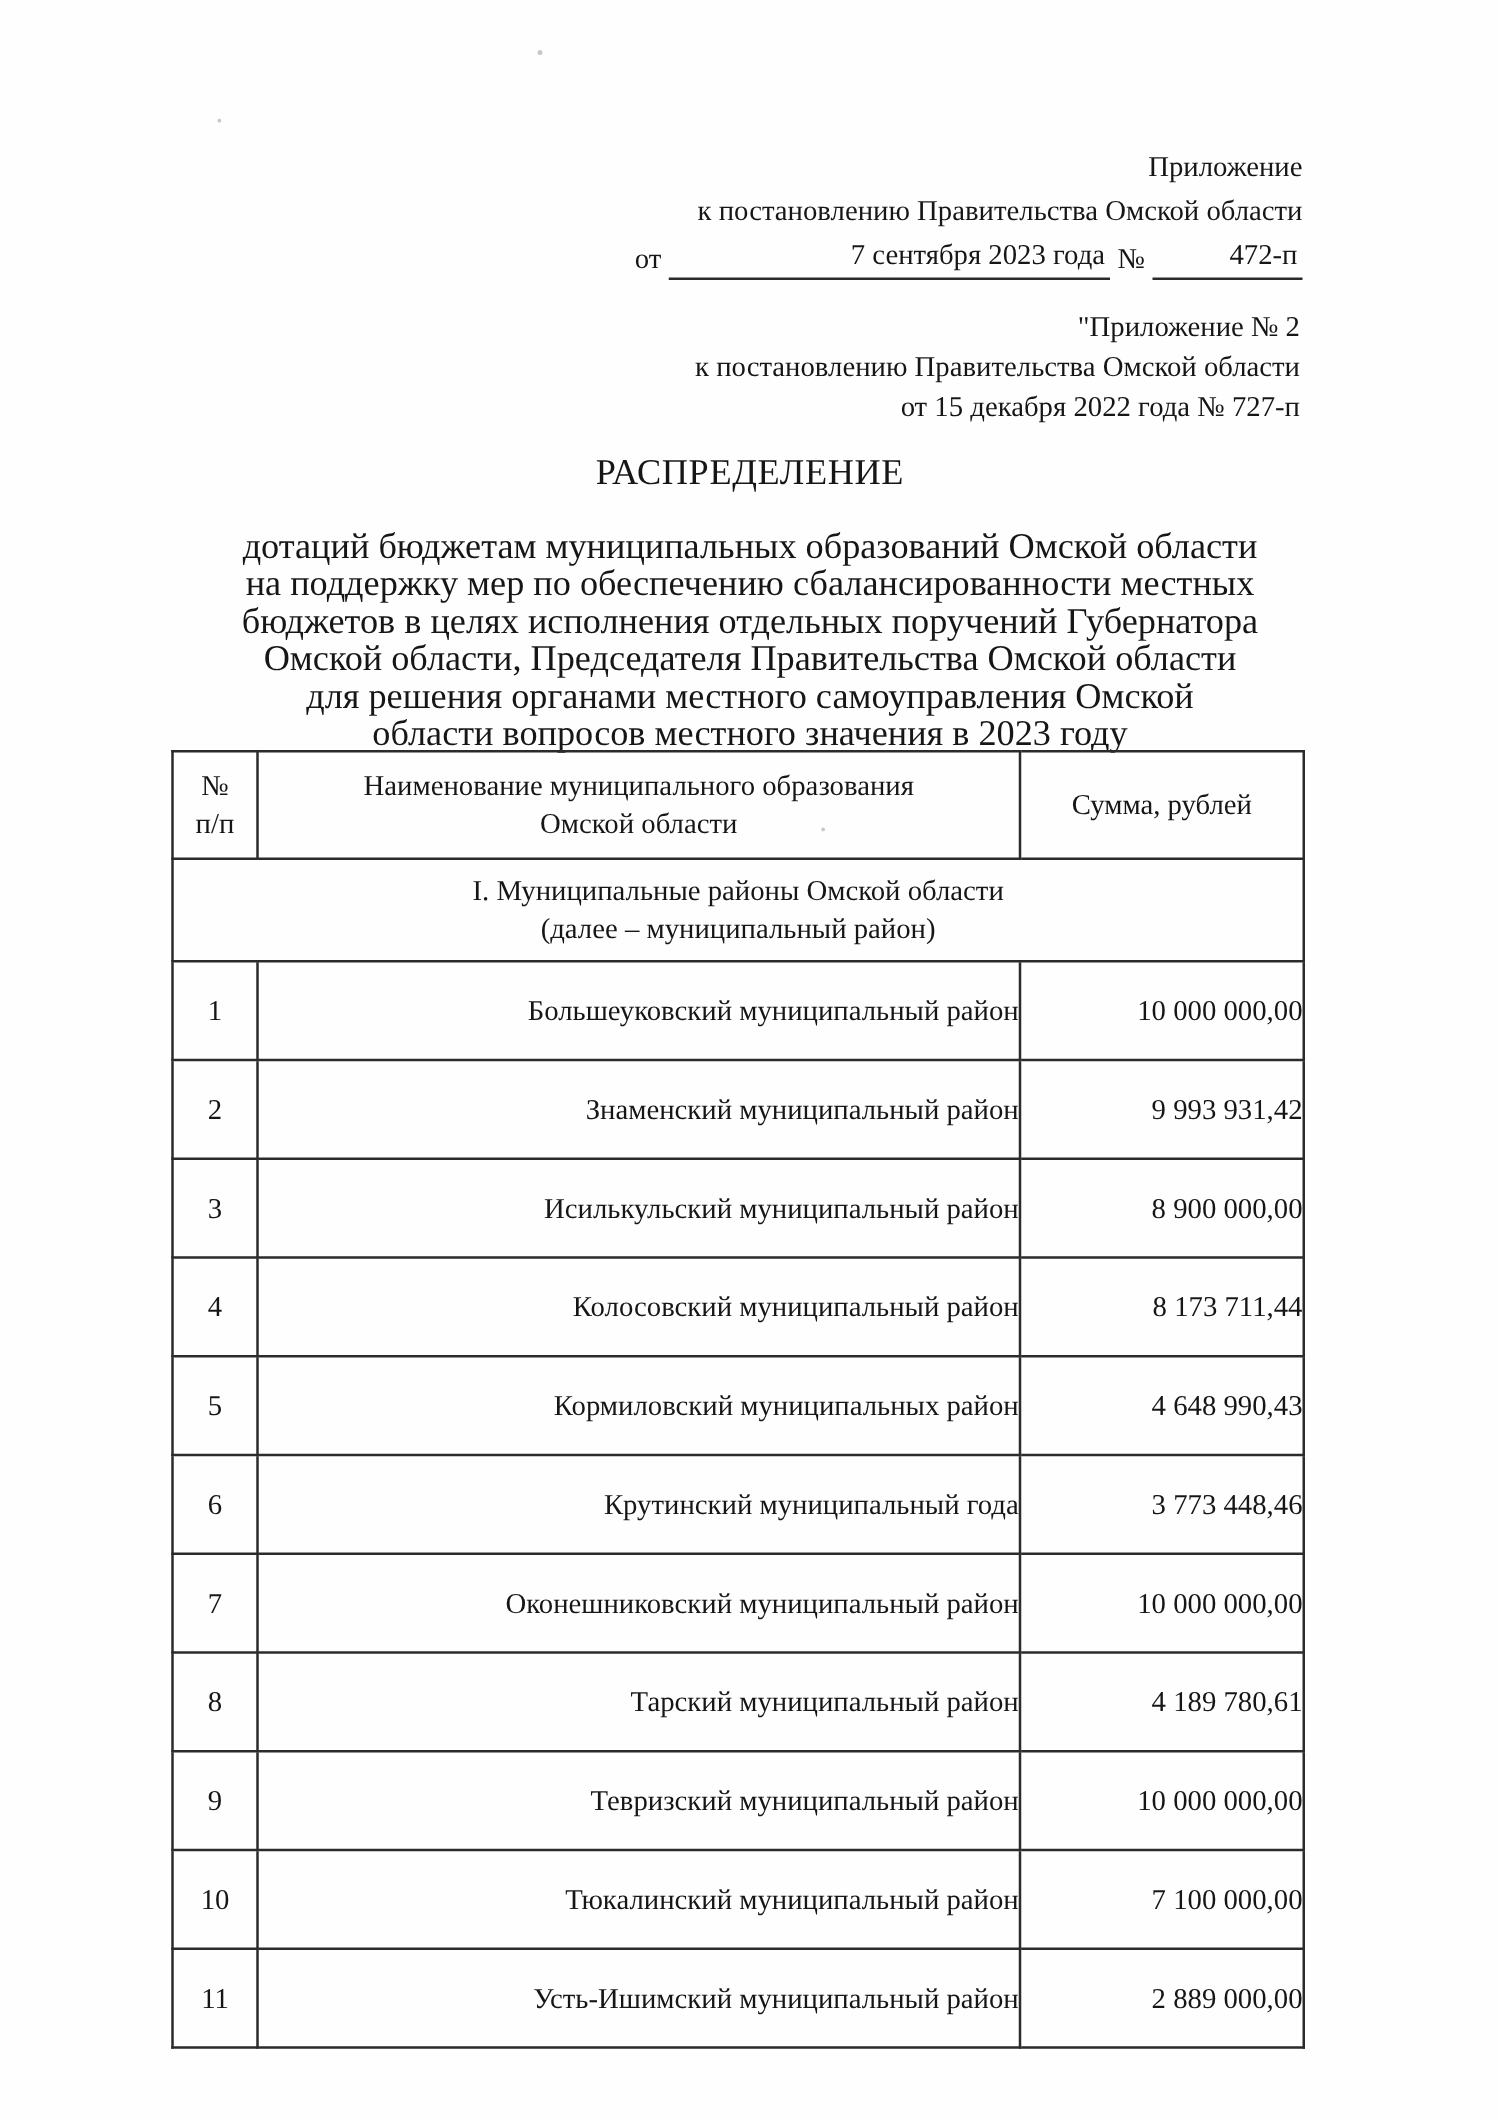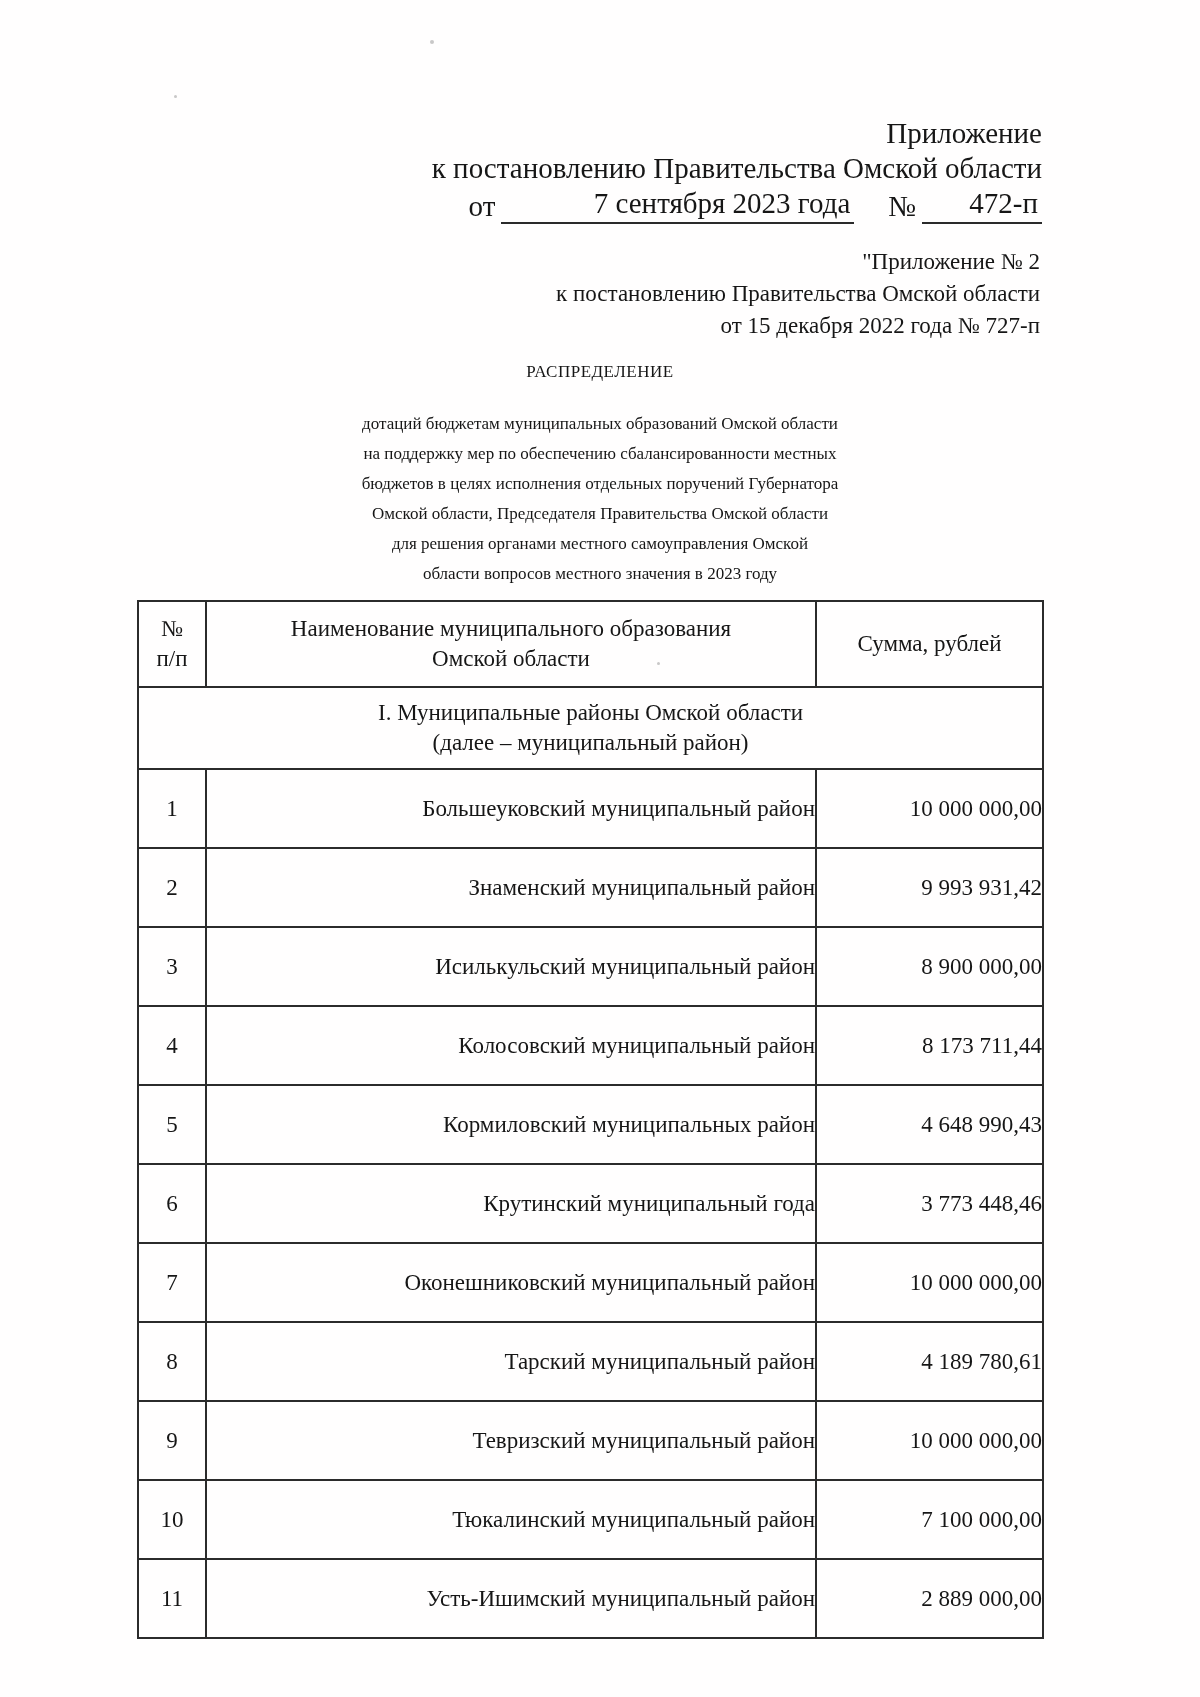--- a/index.html
+++ b/index.html
@@ -9,42 +9,42 @@
     background:#fffefe;
     font-family:"Liberation Serif","DejaVu Serif",serif;
     color:#161616;
     overflow:hidden;
   }
   .prelines { white-space:pre-line; }
 
   
   .annex {
     position:absolute; top:116px; right:158px;
-    text-align:right; font-size:29px; line-height:35px;
+    text-align:right; font-size:23px; line-height:35px;
   }
   .formline { white-space:nowrap; }
   .fill {
     display:inline-block;
     border-bottom:2px solid #2a2a2a;
     text-align:right; vertical-align:bottom;
     padding:0 4px 1px 4px;
   }
   .fill.date { min-width:345px; }
   .fill.num  { min-width:112px; }
-  .lbl { padding:0 6px;margin-left:28px; }
+  .lbl { padding:0 6px; }
 
   .sub-annex {
     position:absolute; top:246px; right:160px;
     text-align:right; font-size:23px; line-height:32px;
   }
 
   
   .title-block {
     position:absolute; top:362px; left:150px; width:900px;
-    text-align:center; font-size:17px;
+    text-align:center; font-size:29px;
   }
   .title-heading { letter-spacing:0.5px; margin-bottom:7px; }
   .title-body { line-height:30px;margin-top:27px; }
 
   
   .doc-table {
     position:absolute; top:600px; left:137px;
     width:905px;
     border-collapse:collapse;
     table-layout:fixed;

